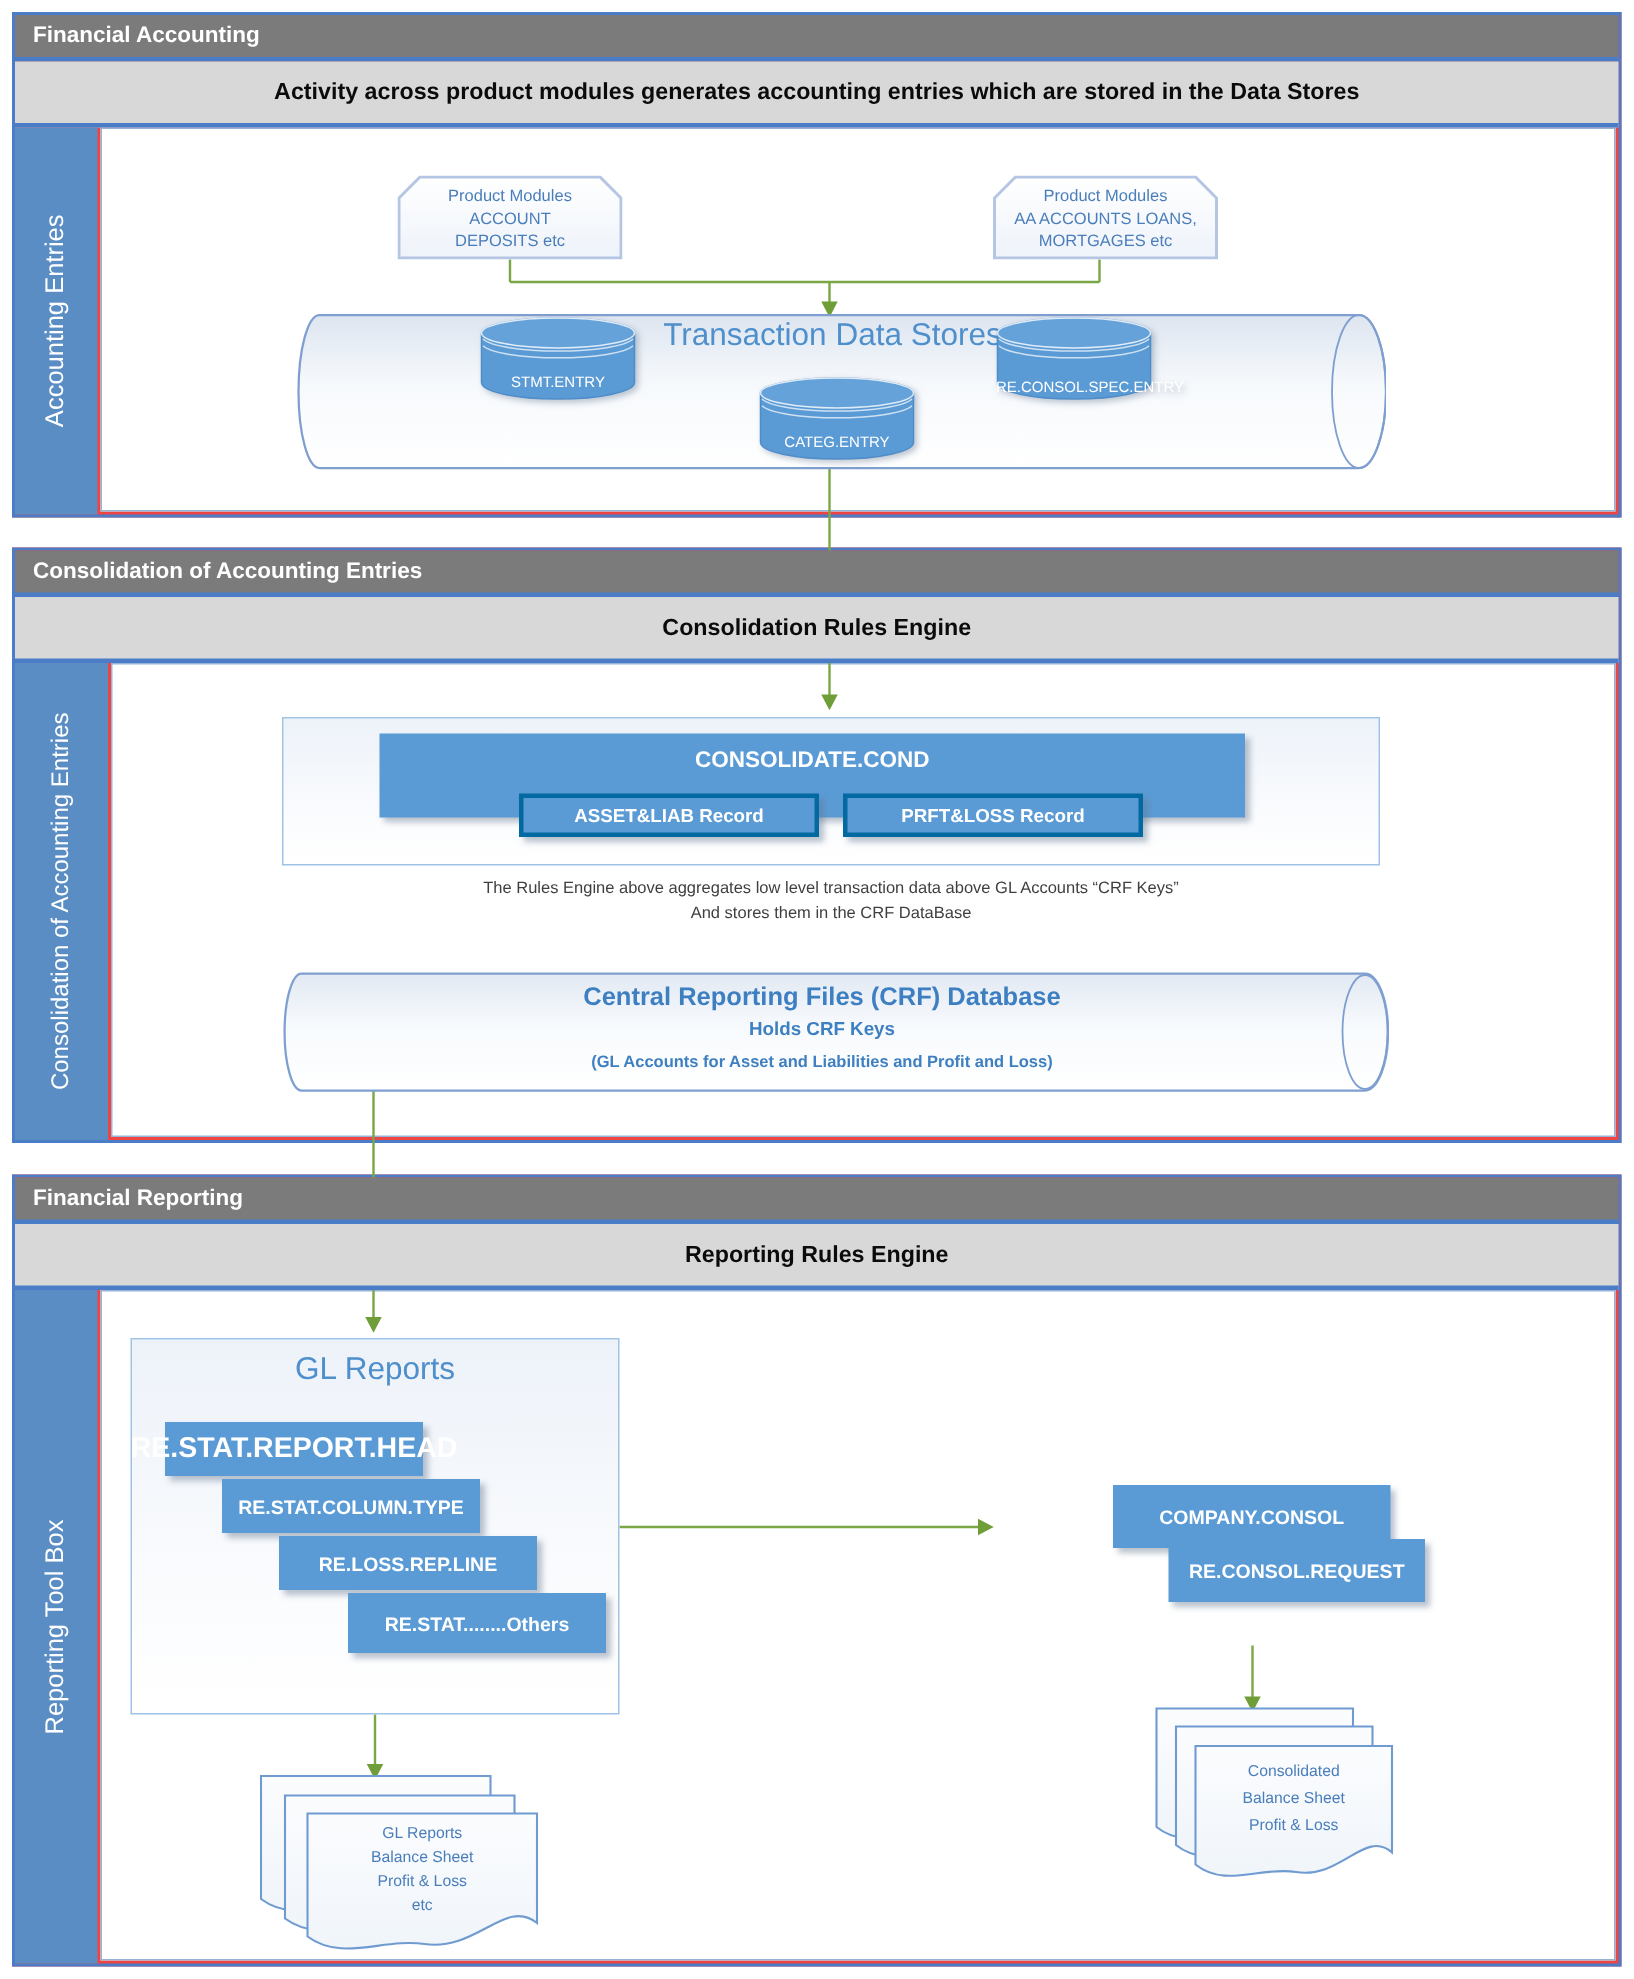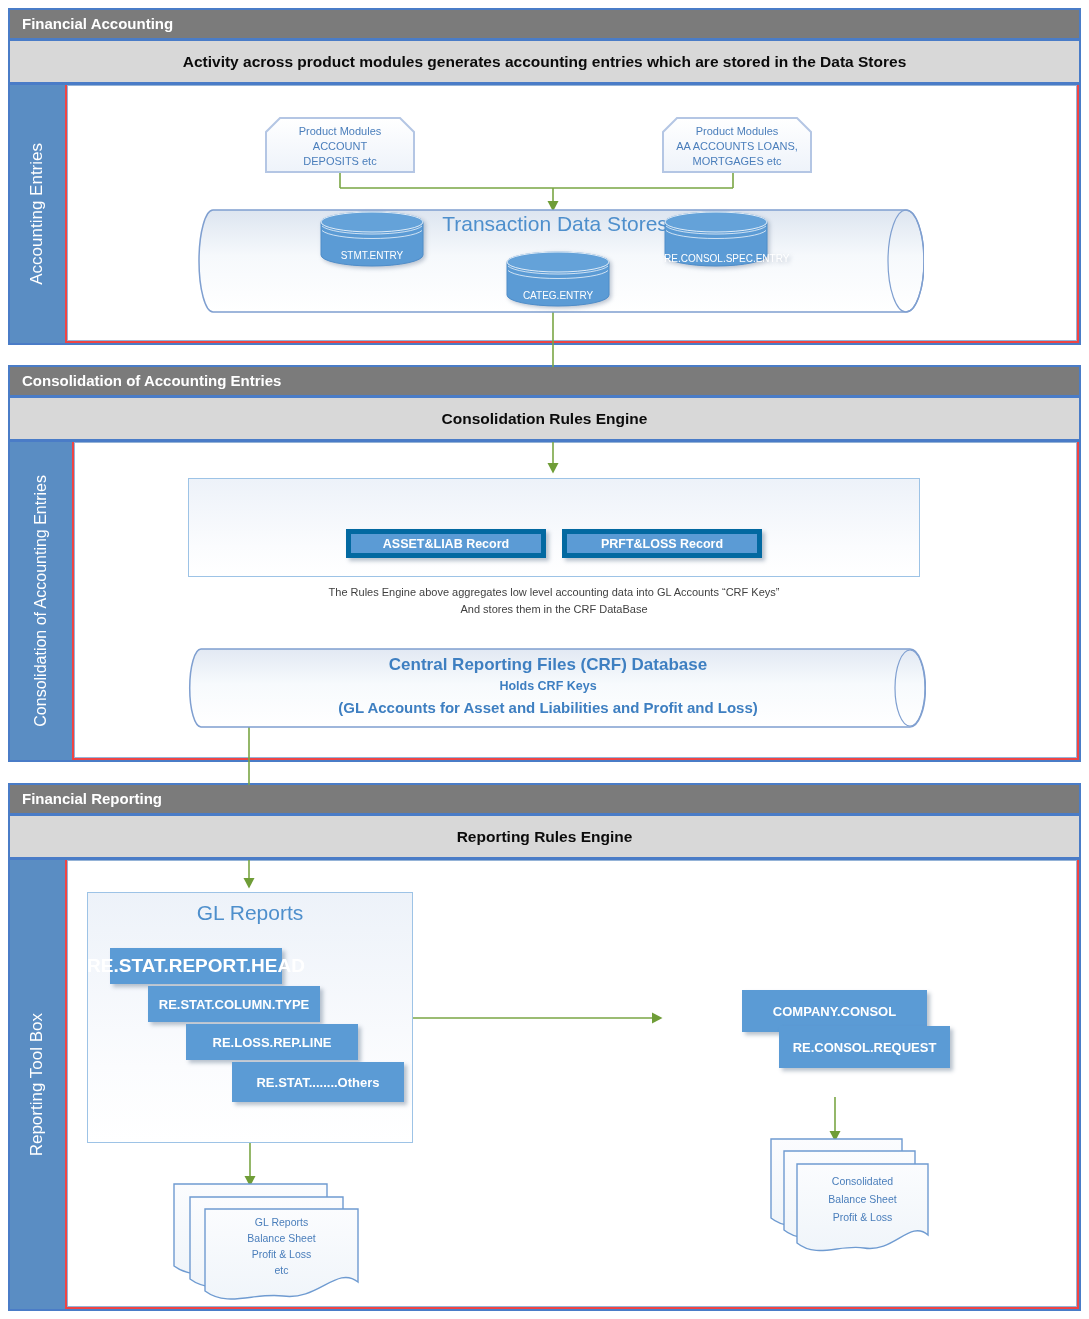--- a/index.html
+++ b/index.html
@@ -33,35 +33,35 @@
   .overlay{position:absolute;left:0;top:0;z-index:5;pointer-events:none;}
 
   
   .litebox{border:1.4px solid #9dc3e6;background:linear-gradient(180deg,#edf2f9 0%,#fbfcfe 70%,#ffffff 100%);}
   .boxtitle{color:#4e8fcc;text-align:center;font-size:21px;}
 
   
   .bluebar{background:#5b9bd5;color:#fff;font-weight:bold;text-align:center;
        box-shadow:3px 3px 4px rgba(100,120,145,.45);display:flex;
        align-items:center;justify-content:center;}
-  .rec-btn{border:5px solid #0369a1;font-size:12.5px;}
+  .rec-btn{border:3px solid #0369a1;font-size:12.5px;}
 
   
   .pmtext{position:absolute;left:0;top:0;width:100%;padding-top:7px;
        color:#4a7ebb;font-size:11px;line-height:15px;text-align:center;}
 
   
   .cyl-label{position:absolute;left:0;width:100%;bottom:6px;color:#fff;
        font-size:10px;text-align:center;line-height:11px;}
 
   
   .crf-wrap{color:#3e7fc1;text-align:center;font-weight:bold;}
   .crf-t1{font-size:17px;line-height:22px;}
   .crf-t2{font-size:12.5px;line-height:20px;}
-  .crf-t3{font-size:15px;line-height:24px;}
+  .crf-t3{font-size:11px;line-height:24px;}
 
   .note{color:#3f3f3f;font-size:11px;line-height:17px;text-align:center;}
 
   .doc-text{color:#4a7ebb;text-align:center;}
 </style>
 </head>
 <body>
 
 <div class="page">
 
@@ -191,29 +191,32 @@
       <path d="M1 11 L1 44 A51 11 0 0 0 103 44 L103 11 A51 10 0 0 0 1 11 Z" fill="#5b9bd5" stroke="#4f8dc9"></path>
       <ellipse cx="52" cy="11" rx="51" ry="10" fill="#64a2d9" stroke="#ffffff" stroke-opacity="0.8"></ellipse>
       <path d="M2 15 A51 10 0 0 0 102 15" fill="none" stroke="#fff" stroke-opacity=".7"></path>
       <path d="M2 19.5 A51 10 0 0 0 102 19.5" fill="none" stroke="#fff" stroke-opacity=".7"></path>
     </svg>
     <div class="cyl-label" style="bottom:3px;">RE.CONSOL.SPEC.ENTRY</div>
   </div>
 
   <div class="abs litebox" style="left:188px;top:478px;width:732px;height:99px;"></div>
 
+  <div class="abs bluebar" style="left:253px;top:489px;width:577px;height:56px;font-size:15px;align-items:flex-start;padding-top:9px;">
+    <span>CONSOLIDATE.COND</span>
+  </div>
   <div class="abs bluebar rec-btn" style="left:346px;top:529px;width:200px;height:29px;">
     <span>ASSET&amp;LIAB Record</span>
   </div>
   <div class="abs bluebar rec-btn" style="left:562px;top:529px;width:200px;height:29px;">
     <span>PRFT&amp;LOSS Record</span>
   </div>
 
   <div class="abs note" style="left:188px;top:584px;width:732px;">
-    <div>The Rules Engine above aggregates low level accounting data into GL Accounts “CRF Keys”</div>
+    <div>The Rules Engine above aggregates low level transaction data above GL Accounts “CRF Keys”</div>
     <div>And stores them in the CRF DataBase</div>
   </div>
 
   <div class="abs" style="left:188px;top:647px;width:738px;height:82px;">
     <svg width="738" height="82" viewBox="0 0 738 82">
       <defs>
           <linearGradient id="cylg2" x1="0" y1="0" x2="0" y2="1">
         <stop offset="0" stop-color="#e2e9f3"></stop>
             <stop offset="0.45" stop-color="#f7fafd"></stop>
         <stop offset="1" stop-color="#ffffff"></stop>

